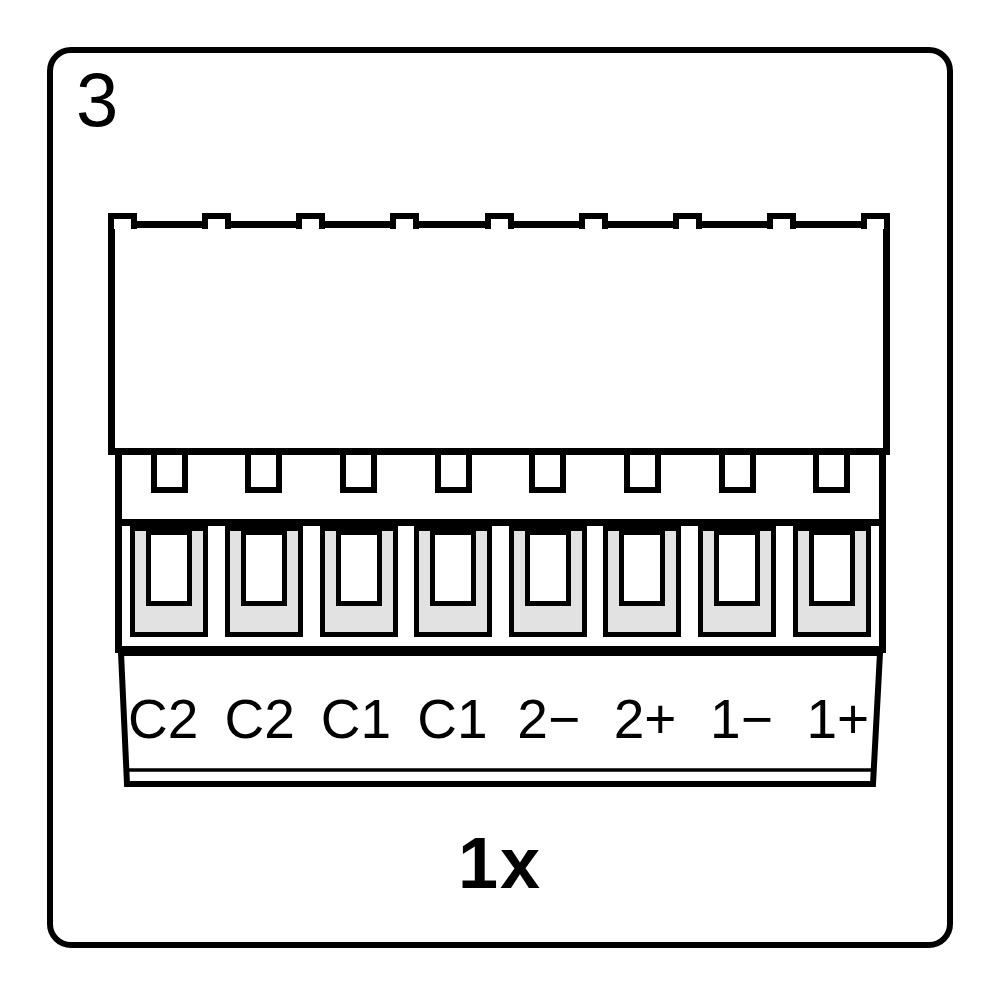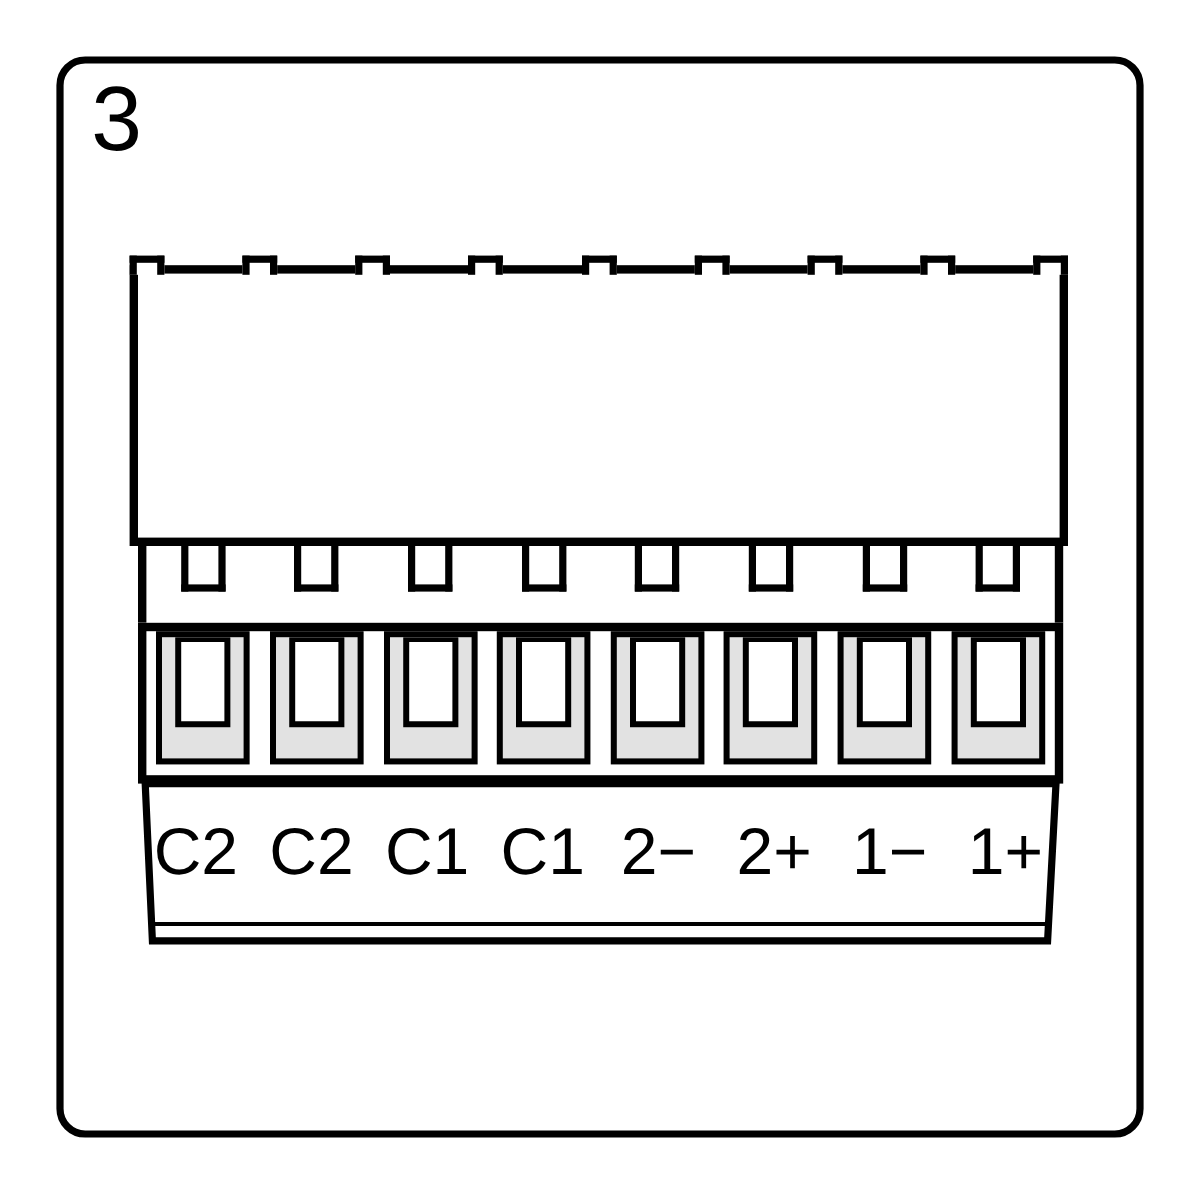--- a/index.html
+++ b/index.html
@@ -139,21 +139,21 @@
     position: absolute;
     left: 0;
     top: 434px;
     width: 782px;
     height: 146px;
     z-index: 2;
   }
   .pin-labels {
     position: absolute;
     left: 7px;
-    top: 466px;
+    top: 476px;
     width: 771px;
     height: 60px;
     display: flex;
     z-index: 4;
     text-align: center;
   }
   .pin-label {
     flex: 1;
     display: flex;
     align-items: center;
@@ -280,14 +280,15 @@
       <span class="pin-label">C1</span>
       <span class="pin-label">C1</span>
       <span class="pin-label">2−</span>
       <span class="pin-label">2+</span>
       <span class="pin-label">1−</span>
       <span class="pin-label">1+</span>
     </div>
 
   </div>
 
+  <div class="quantity">1x</div>
 
 </div>
 
 </body></html>

